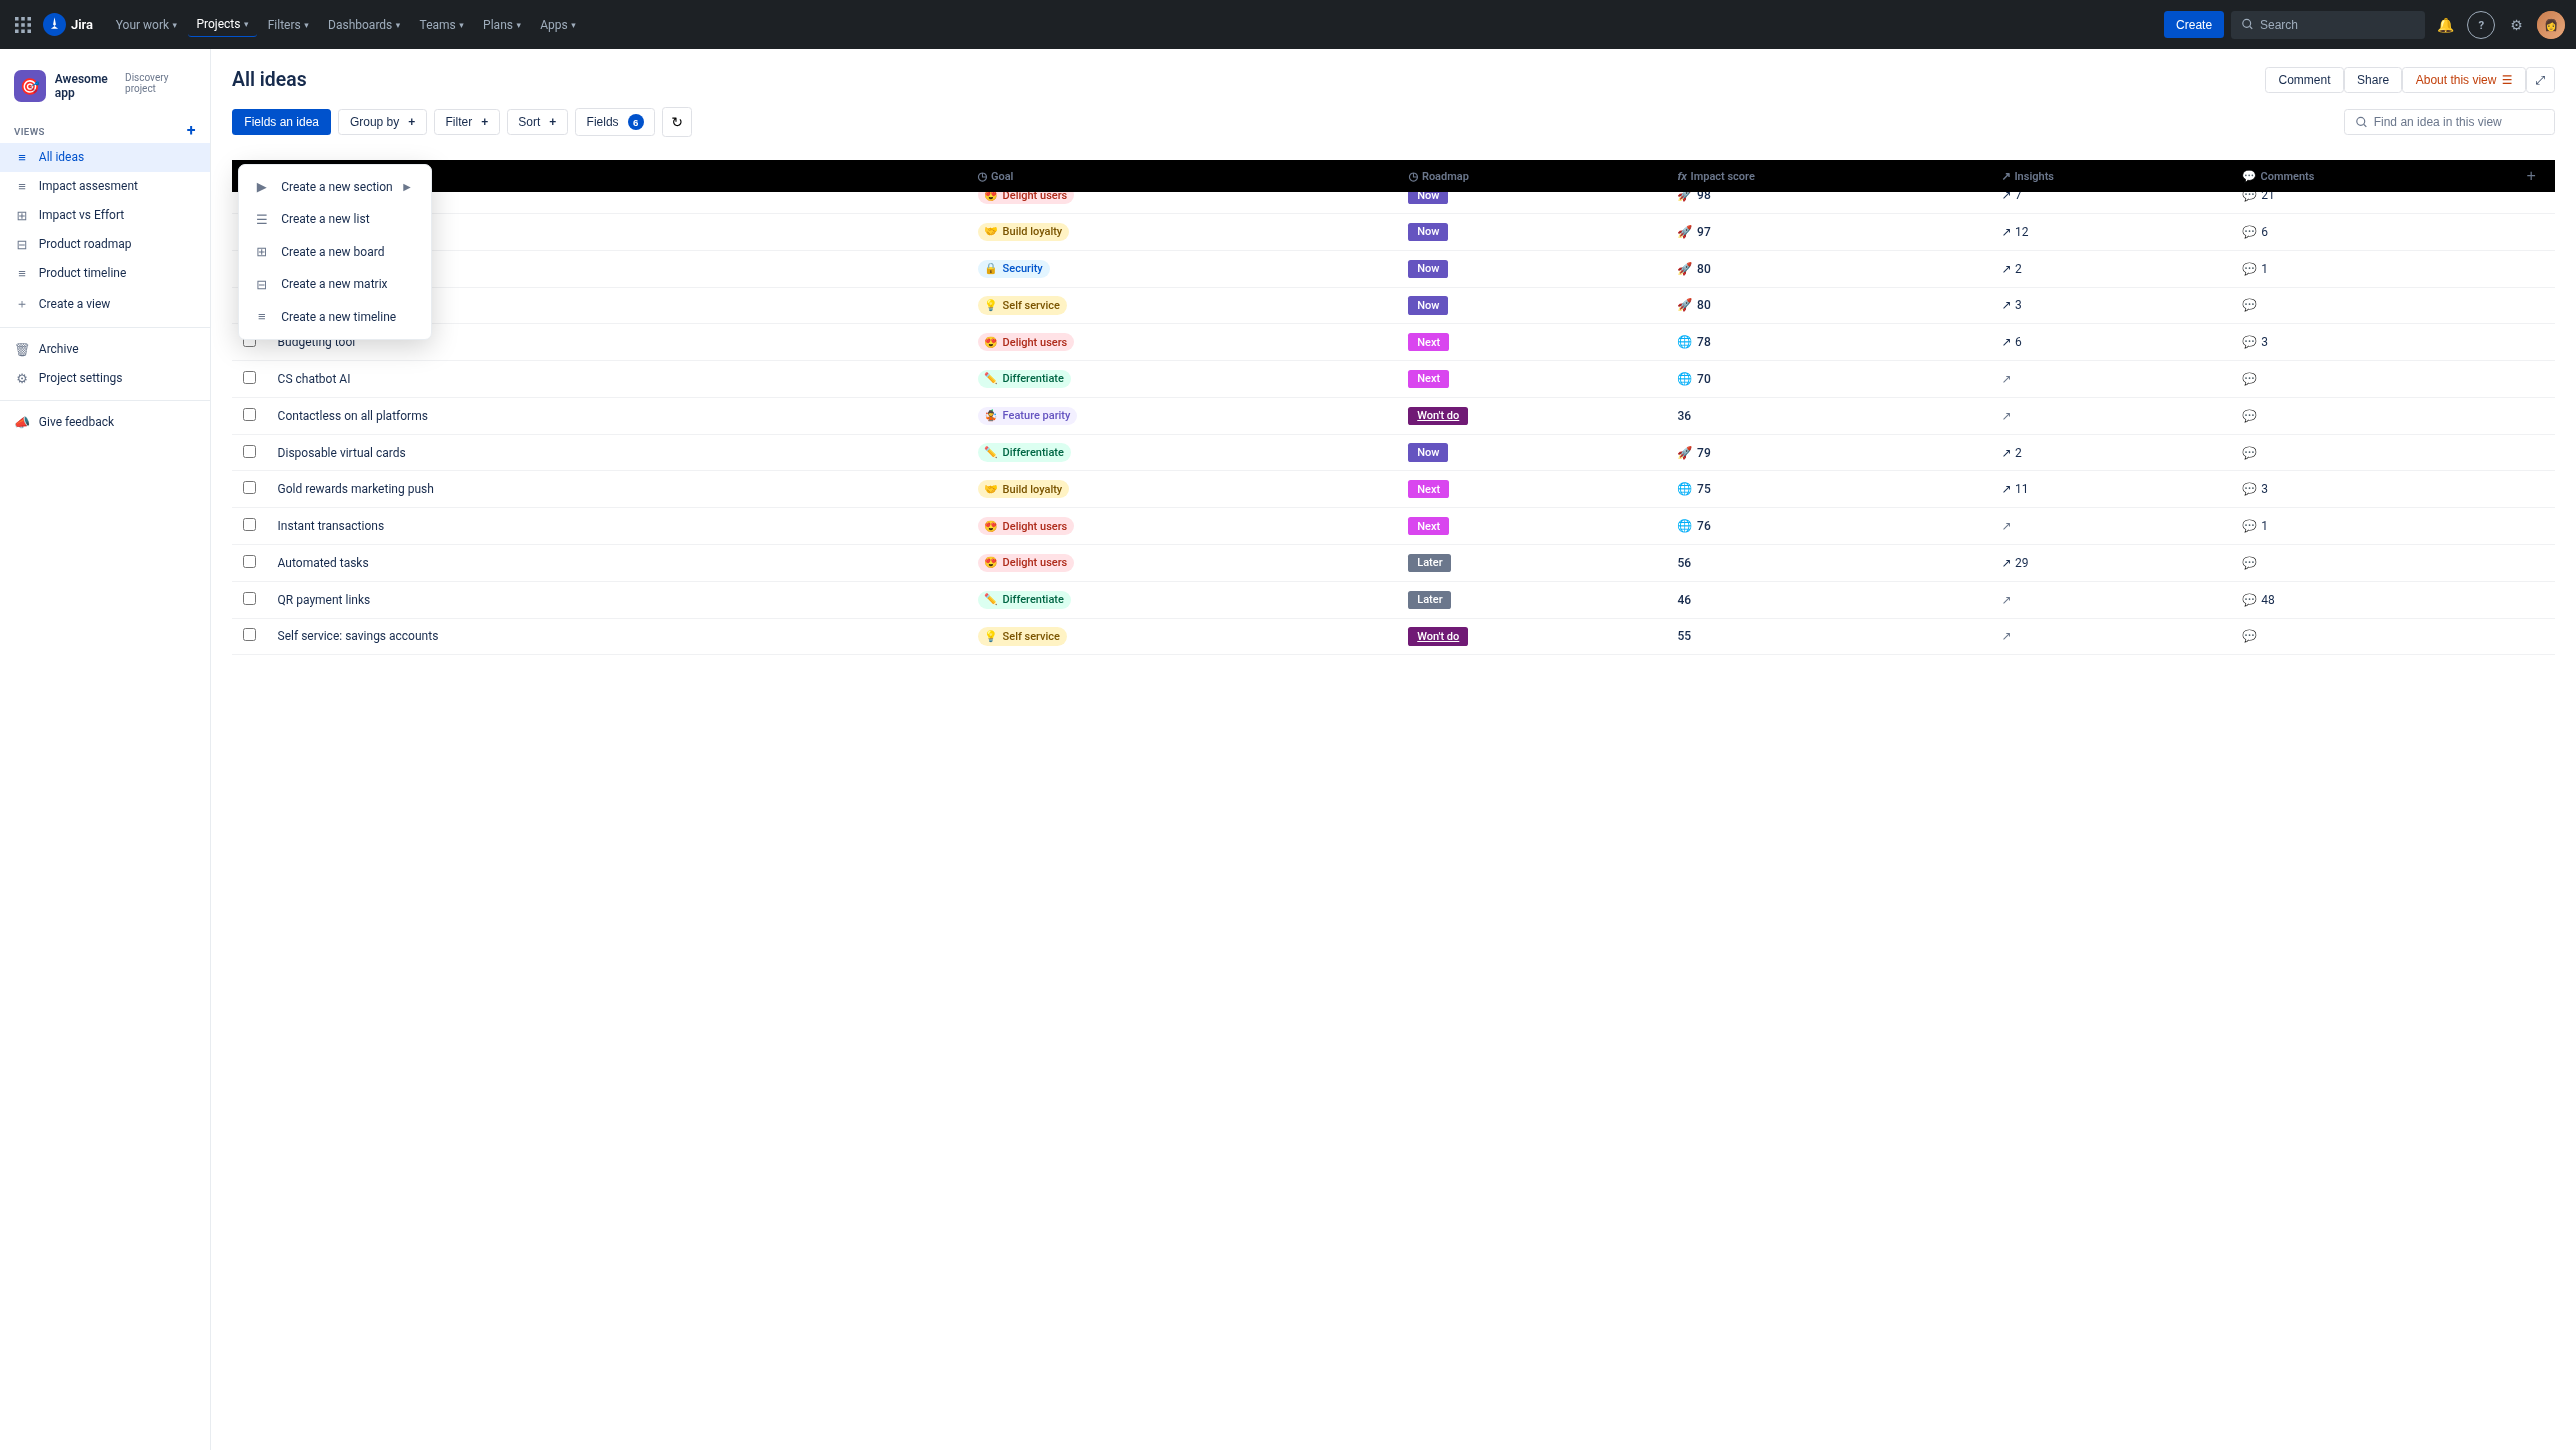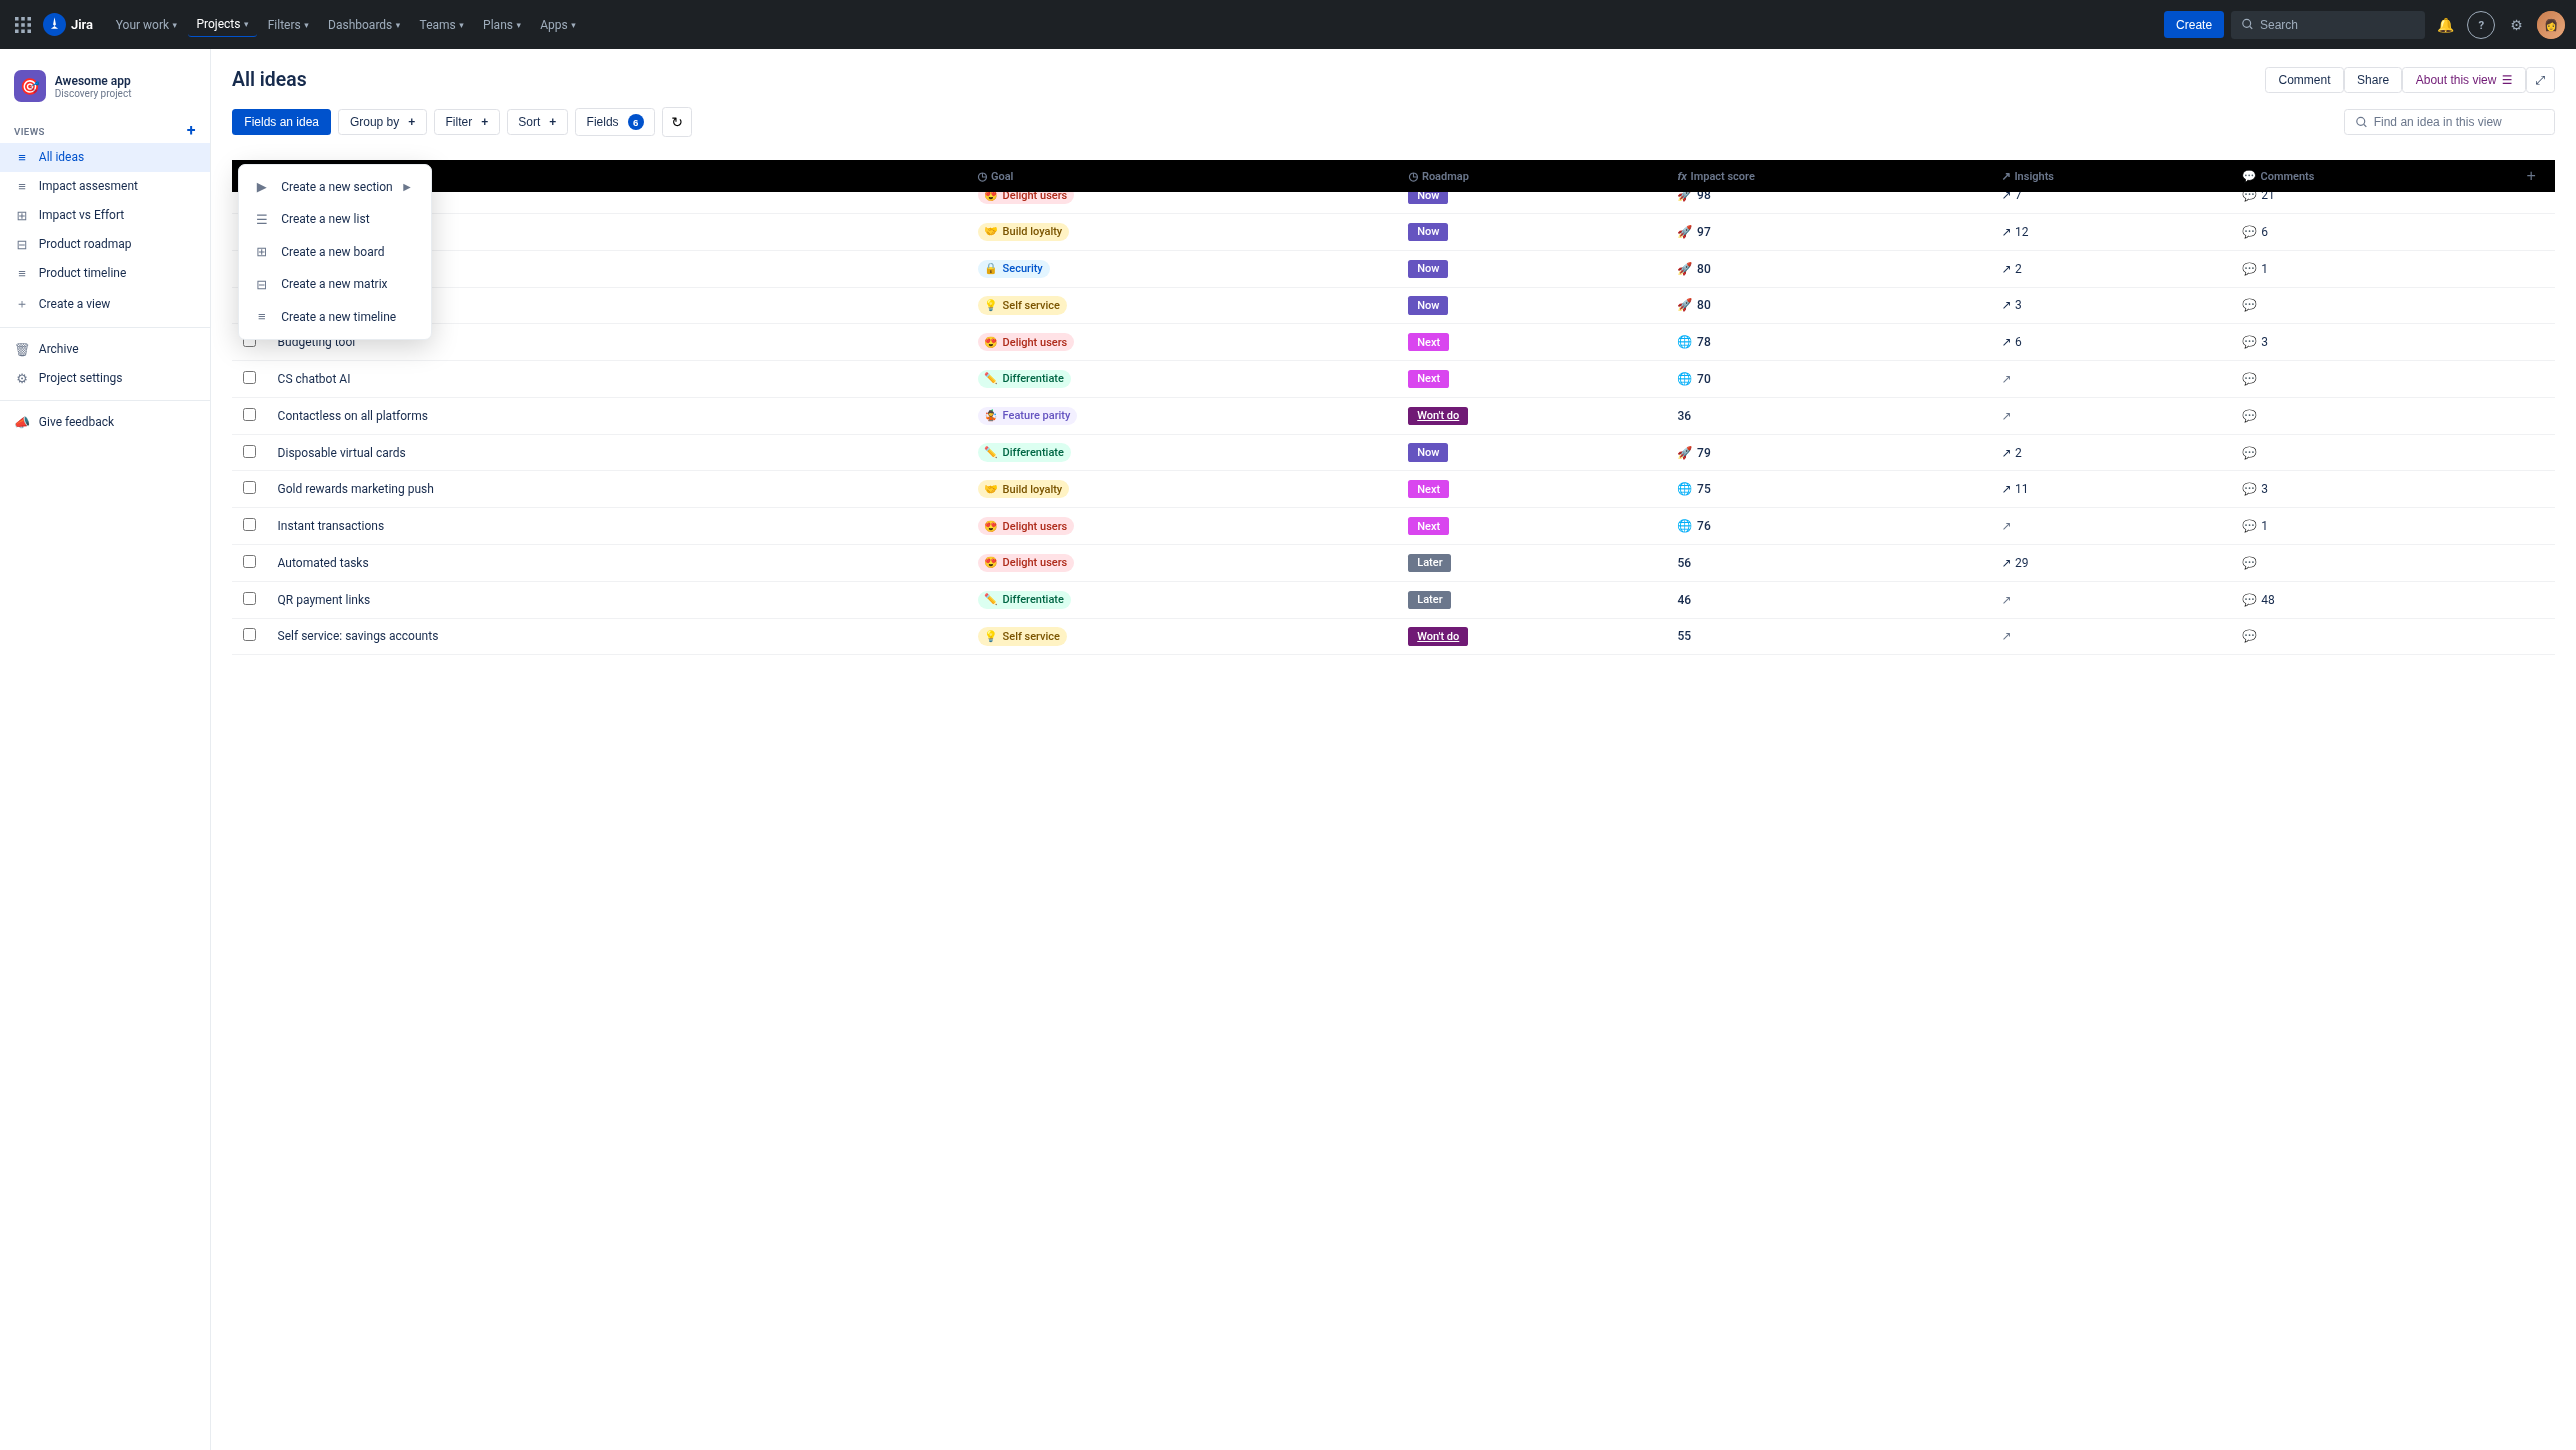--- a/index.html
+++ b/index.html
@@ -47,21 +47,21 @@
       width: 211px; min-width: 211px; background: #fff; border-right: 0.9px solid #e8ecf0;
       display: flex; flex-direction: column; padding: 14px 0; overflow-y: auto;
     }
     .sidebar-project {
       display: flex; align-items: center; gap: 8.8px; padding: 7px 14px 14px 14px; cursor: pointer;
     }
     .sidebar-project-icon {
       width: 32px; height: 32px; border-radius: 7px; background: #6554c0;
       display: flex; align-items: center; justify-content: center; font-size: 16px; flex-shrink: 0;
     }
-    .sidebar-project-info { display: flex; flex-direction: column; }
+    .sidebar-project-info { display: flex; flex-direction: row; }
     .sidebar-project-name { font-weight: 600; font-size: 12px; color: #172b4d; }
     .sidebar-project-type { font-size: 10px; color: #6b778c; }
 
     .sidebar-section-label {
       font-size: 9.7px; font-weight: 600; color: #6b778c; padding: 7px 14px 3.5px 14px;
       text-transform: uppercase; letter-spacing: 0.04em;
       display: flex; align-items: center; justify-content: space-between;
     }
     .sidebar-add-btn { cursor: pointer; color: #0052cc; font-size: 16px; line-height: 1; }
 
@@ -87,21 +87,21 @@
     }
     .page-title { font-size: 19.4px; font-weight: 600; color: #172b4d; }
     .page-header-actions { display: flex; }
     .header-btn {
       border: 0.9px solid #dfe1e6; background: #fff; border-radius: 3.5px;
       padding: 5.3px 12.3px; font-size: 12px; cursor: pointer; color: #172b4d;
       display: flex; align-items: center; gap: 5.3px;
     }
     .header-btn-about {
       border: 0.9px solid #dfe1e6; background: #fff; border-radius: 3.5px;
-      padding: 5.3px 12.3px; font-size: 12px; cursor: pointer; color: #701a75;
+      padding: 5.3px 12.3px; font-size: 12px; cursor: pointer; color: #c2410c;
       display: flex; align-items: center; gap: 5.3px;
     }
     .expand-btn {
       border: 0.9px solid #dfe1e6; background: #fff; border-radius: 3.5px;
       padding: 5.3px 8.8px; font-size: 12px; cursor: pointer; color: #172b4d;
     }
 
     
     .toolbar {
       display: flex; align-items: center; gap: 7px; padding: 14px 21px 7px 21px;

